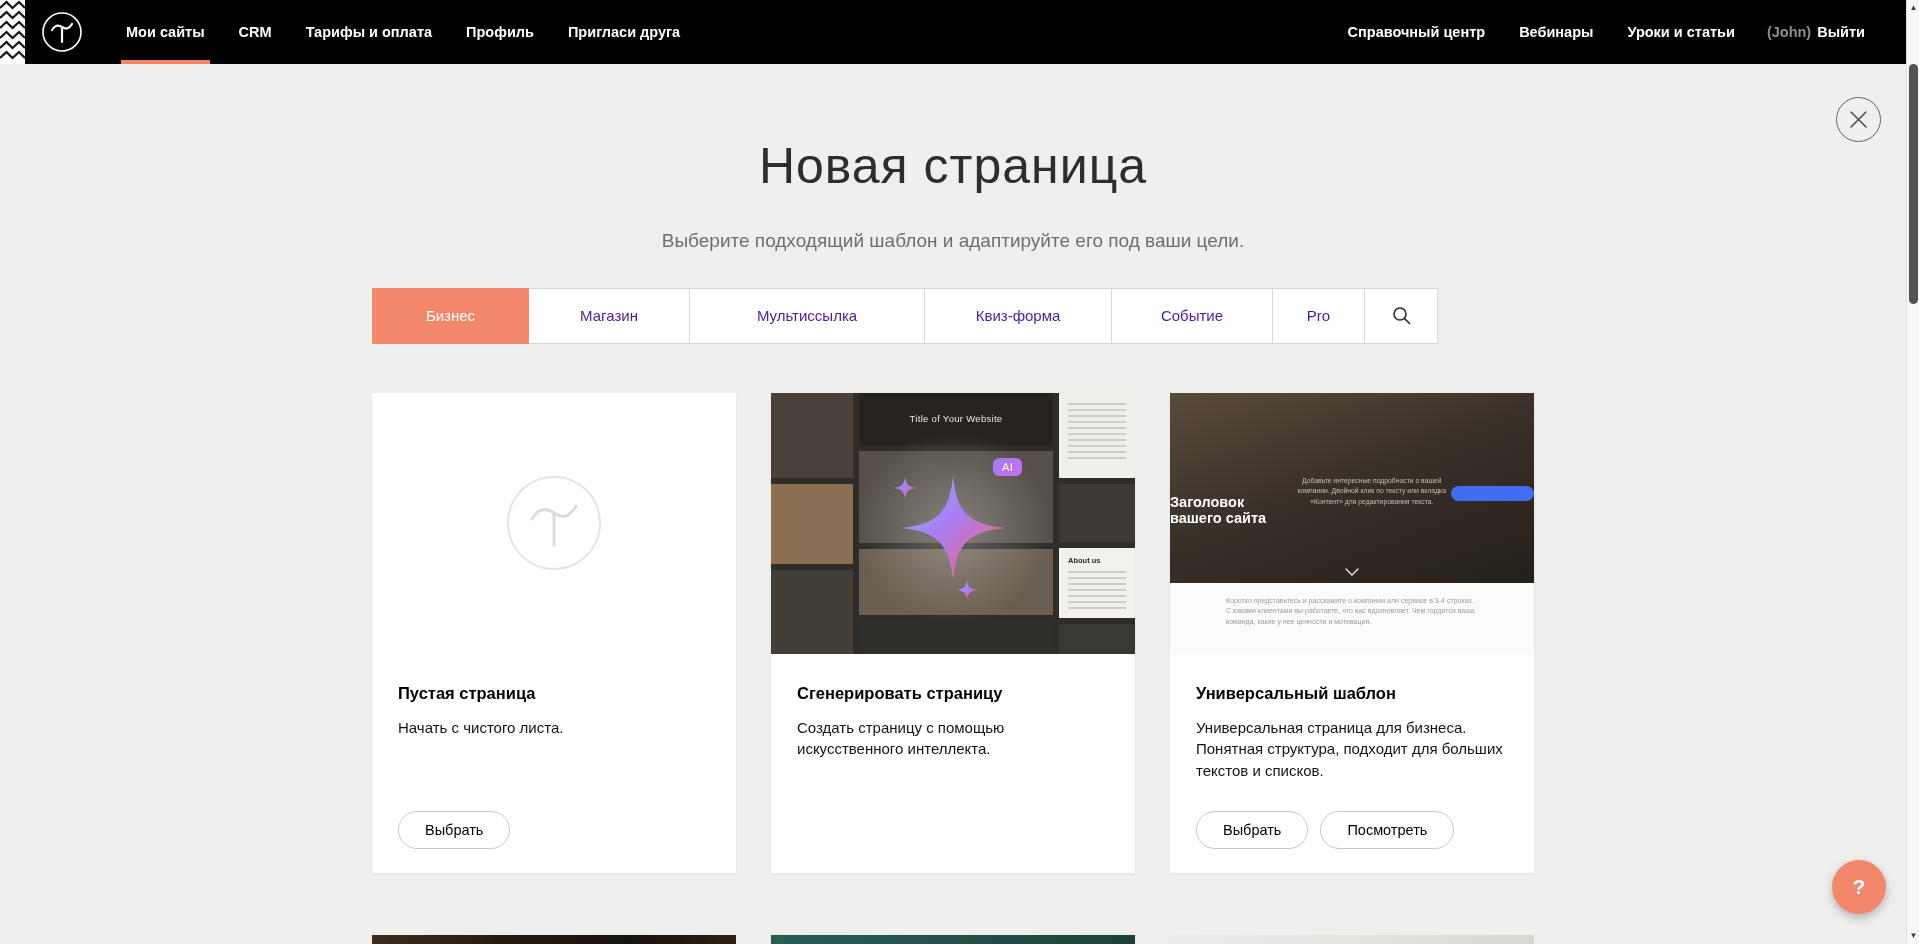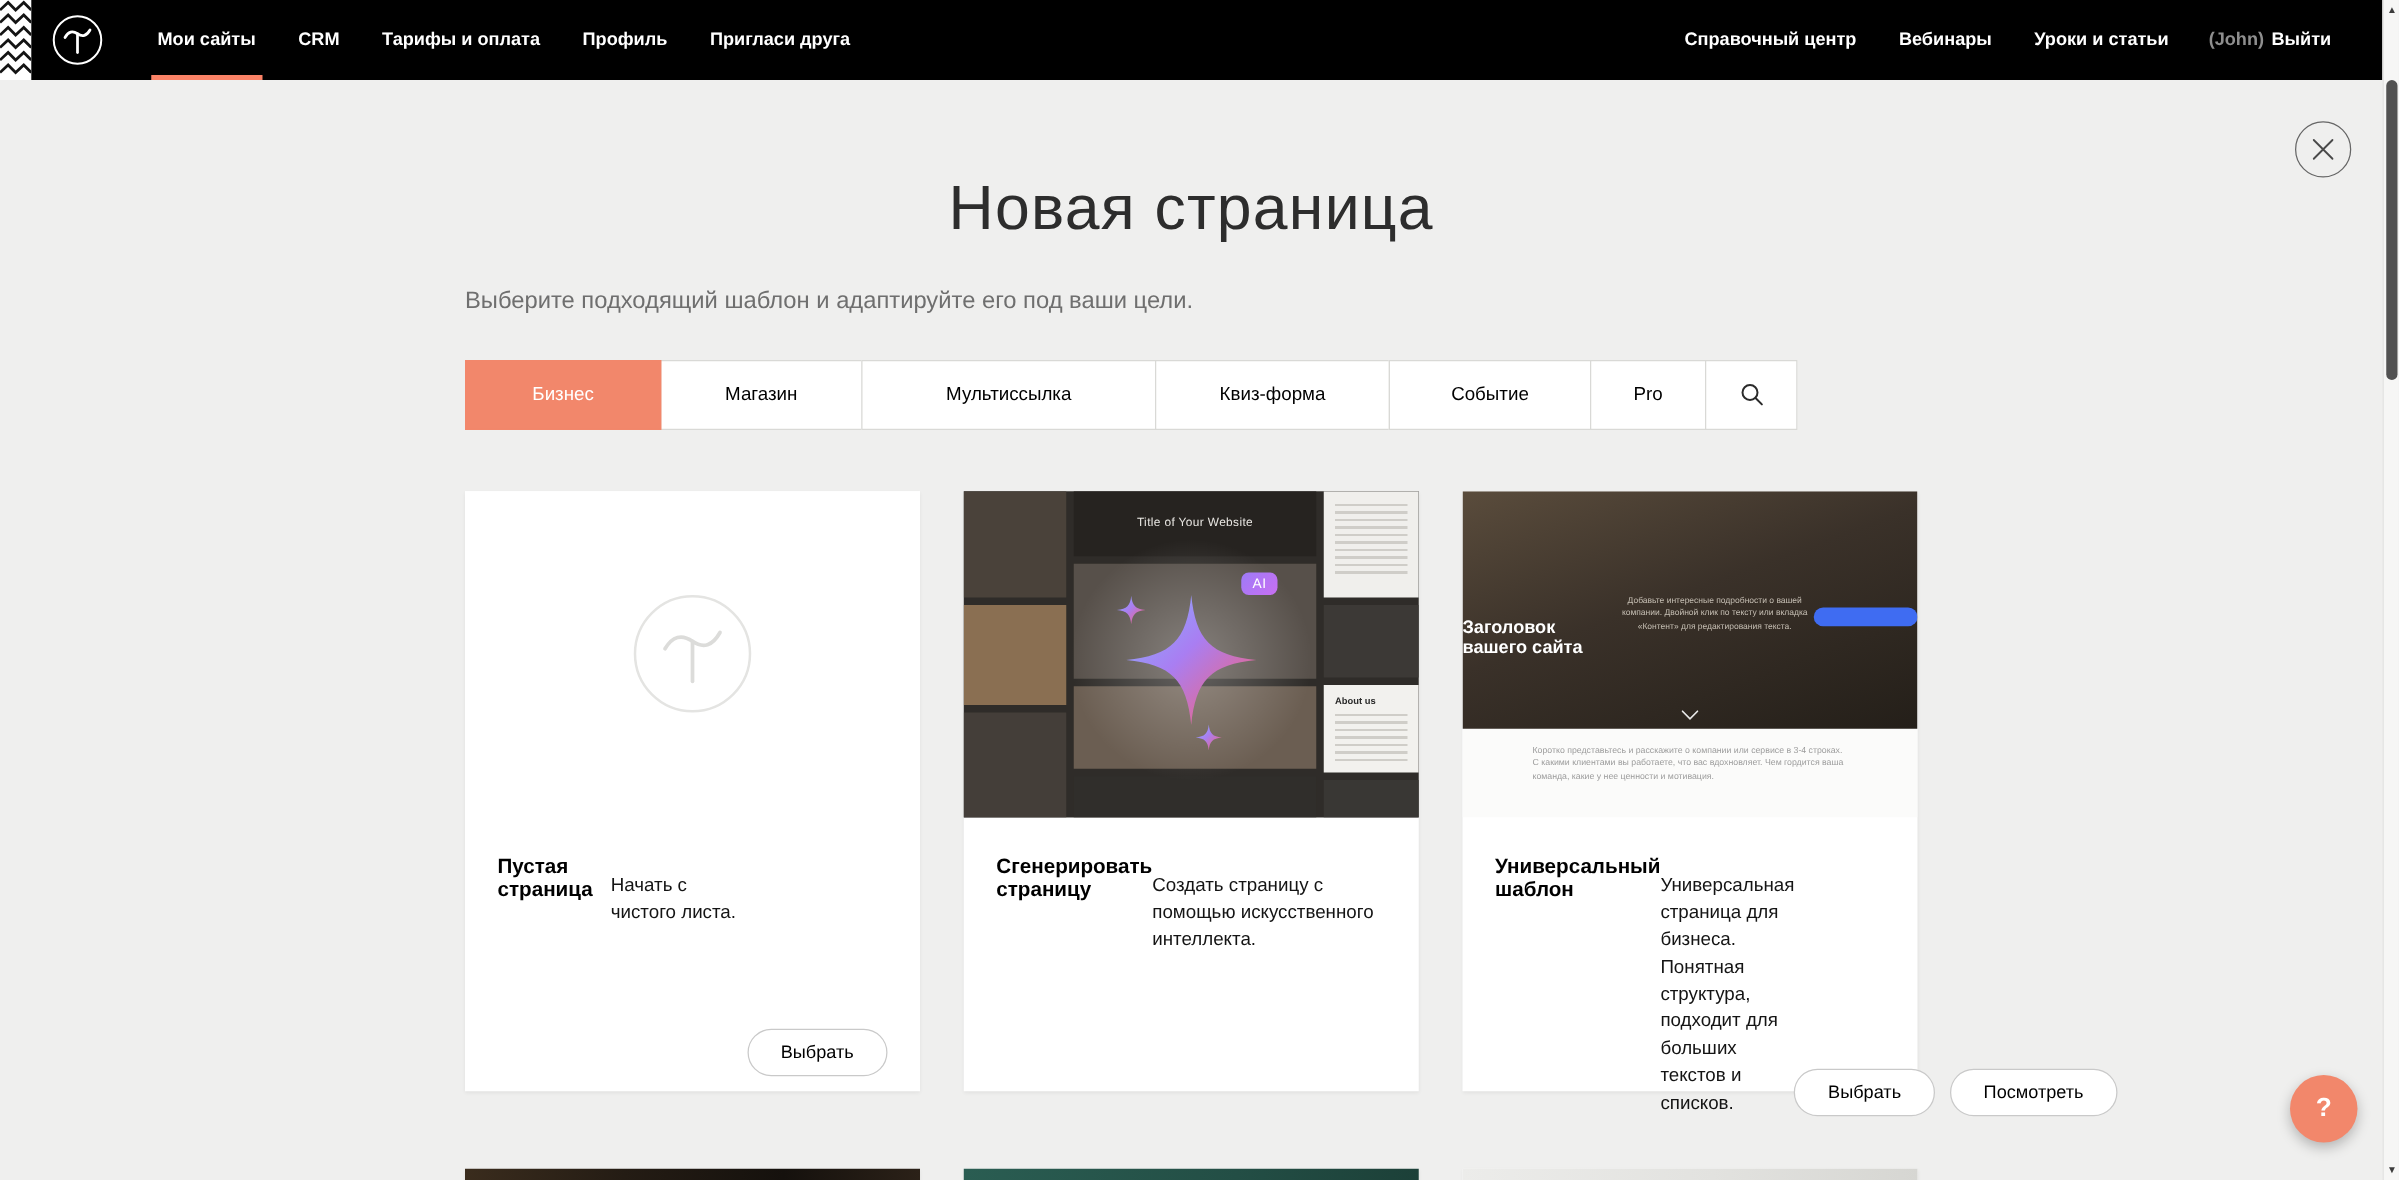--- a/index.html
+++ b/index.html
@@ -20,41 +20,41 @@
   .nav-user { display:flex; align-items:center; padding:0 15px; font-size:14.5px; font-weight:bold;
               cursor:pointer; white-space:nowrap; }
   .nav-user .uname { color:#8e8e8e; }
   .nav-user .ulogout { color:#fff; margin-left:6px; }
 
   
   .content { position:absolute; top:64px; left:0; right:13px; bottom:0; overflow:hidden; }
   .container { width:1162px; margin:0 auto; }
   .page-title { margin-top:74px; text-align:center; font-size:50px; line-height:1.15;
                 font-weight:300; color:#2d2d2d; letter-spacing:1px; }
-  .page-subtitle { margin-top:34px; text-align:left; font-size:19px; line-height:22px; color:#6f6f6f; }
+  .page-subtitle { margin-top:34px; text-align:center; font-size:19px; line-height:22px; color:#6f6f6f; }
 
   
   .close-btn { position:absolute; top:33px; right:25px; width:45px; height:45px; border-radius:50%;
                border:1.5px solid #666; display:flex; align-items:center; justify-content:center;
                cursor:pointer; background:transparent; }
 
   
   .tabs { margin-top:36px; display:flex; height:56px; }
   .tab { background:#fff; border:1px solid #d9d9d6; margin-left:-1px; display:flex; align-items:center;
-         justify-content:center; font-size:15px; color:#000000; cursor:pointer; }
+         justify-content:center; font-size:15px; color:#4c1d95; cursor:pointer; }
   .tab:first-child { margin-left:0; }
   .tab.active { background:#f2876b; border-color:#f2876b; color:#fff; z-index:1; }
 
   
   .grid { margin-top:49px; display:grid; grid-template-columns:repeat(3,364px);
           column-gap:35px; row-gap:62px; }
   .card { background:#fff; height:480px; display:flex; flex-direction:column;
           box-shadow:0 1px 3px rgba(0,0,0,0.06); cursor:pointer; }
   .card-img { position:relative; flex:0 0 261px; height:261px; overflow:hidden; }
-  .card-body { flex:1; padding:30px 26px 12px; display:flex; }
+  .card-body { flex:1; padding:30px 26px 24px; display:flex; flex-direction:column; }
   .card-title { font-size:16.5px; font-weight:bold; color:#000; }
   .card-desc { margin-top:14px; font-size:15px; color:#141414; line-height:1.45; }
   .card-actions { margin-top:auto; display:flex; gap:12px; }
   .btn { background:#fff; border:1px solid #c9c9c9; border-radius:21px; padding:10px 26px;
          font-size:14.5px; color:#000; cursor:pointer; font-family:inherit; }
 
   
   .blank-img { display:flex; align-items:center; justify-content:center; background:#fff; }
 
   

